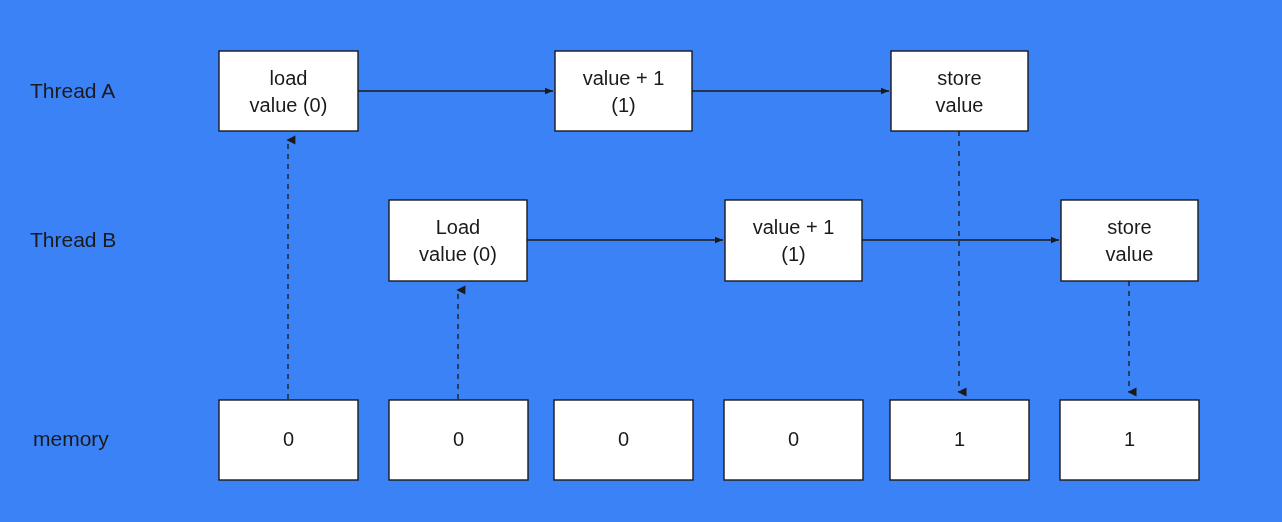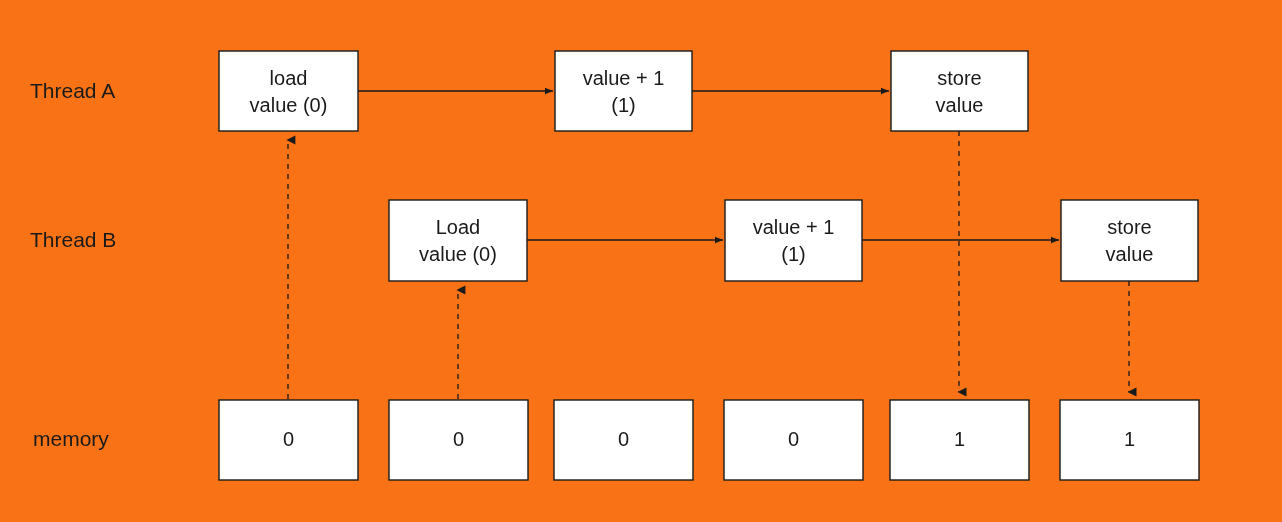--- a/index.html
+++ b/index.html
@@ -10,21 +10,21 @@
   body {
     width: 1282px;
     height: 522px;
     font-family: "Liberation Sans", sans-serif;
     overflow: hidden;
   }
   #diagram-root {
     position: relative;
     width: 1282px;
     height: 522px;
-    background: #f97316;
+    background: #3b82f6;
   }
   svg.diagram {
     display: block;
     width: 1282px;
     height: 522px;
   }
   .row-label {
     font-family: "Liberation Sans", sans-serif;
     font-size: 21px;
     fill: #1a1a1a;

